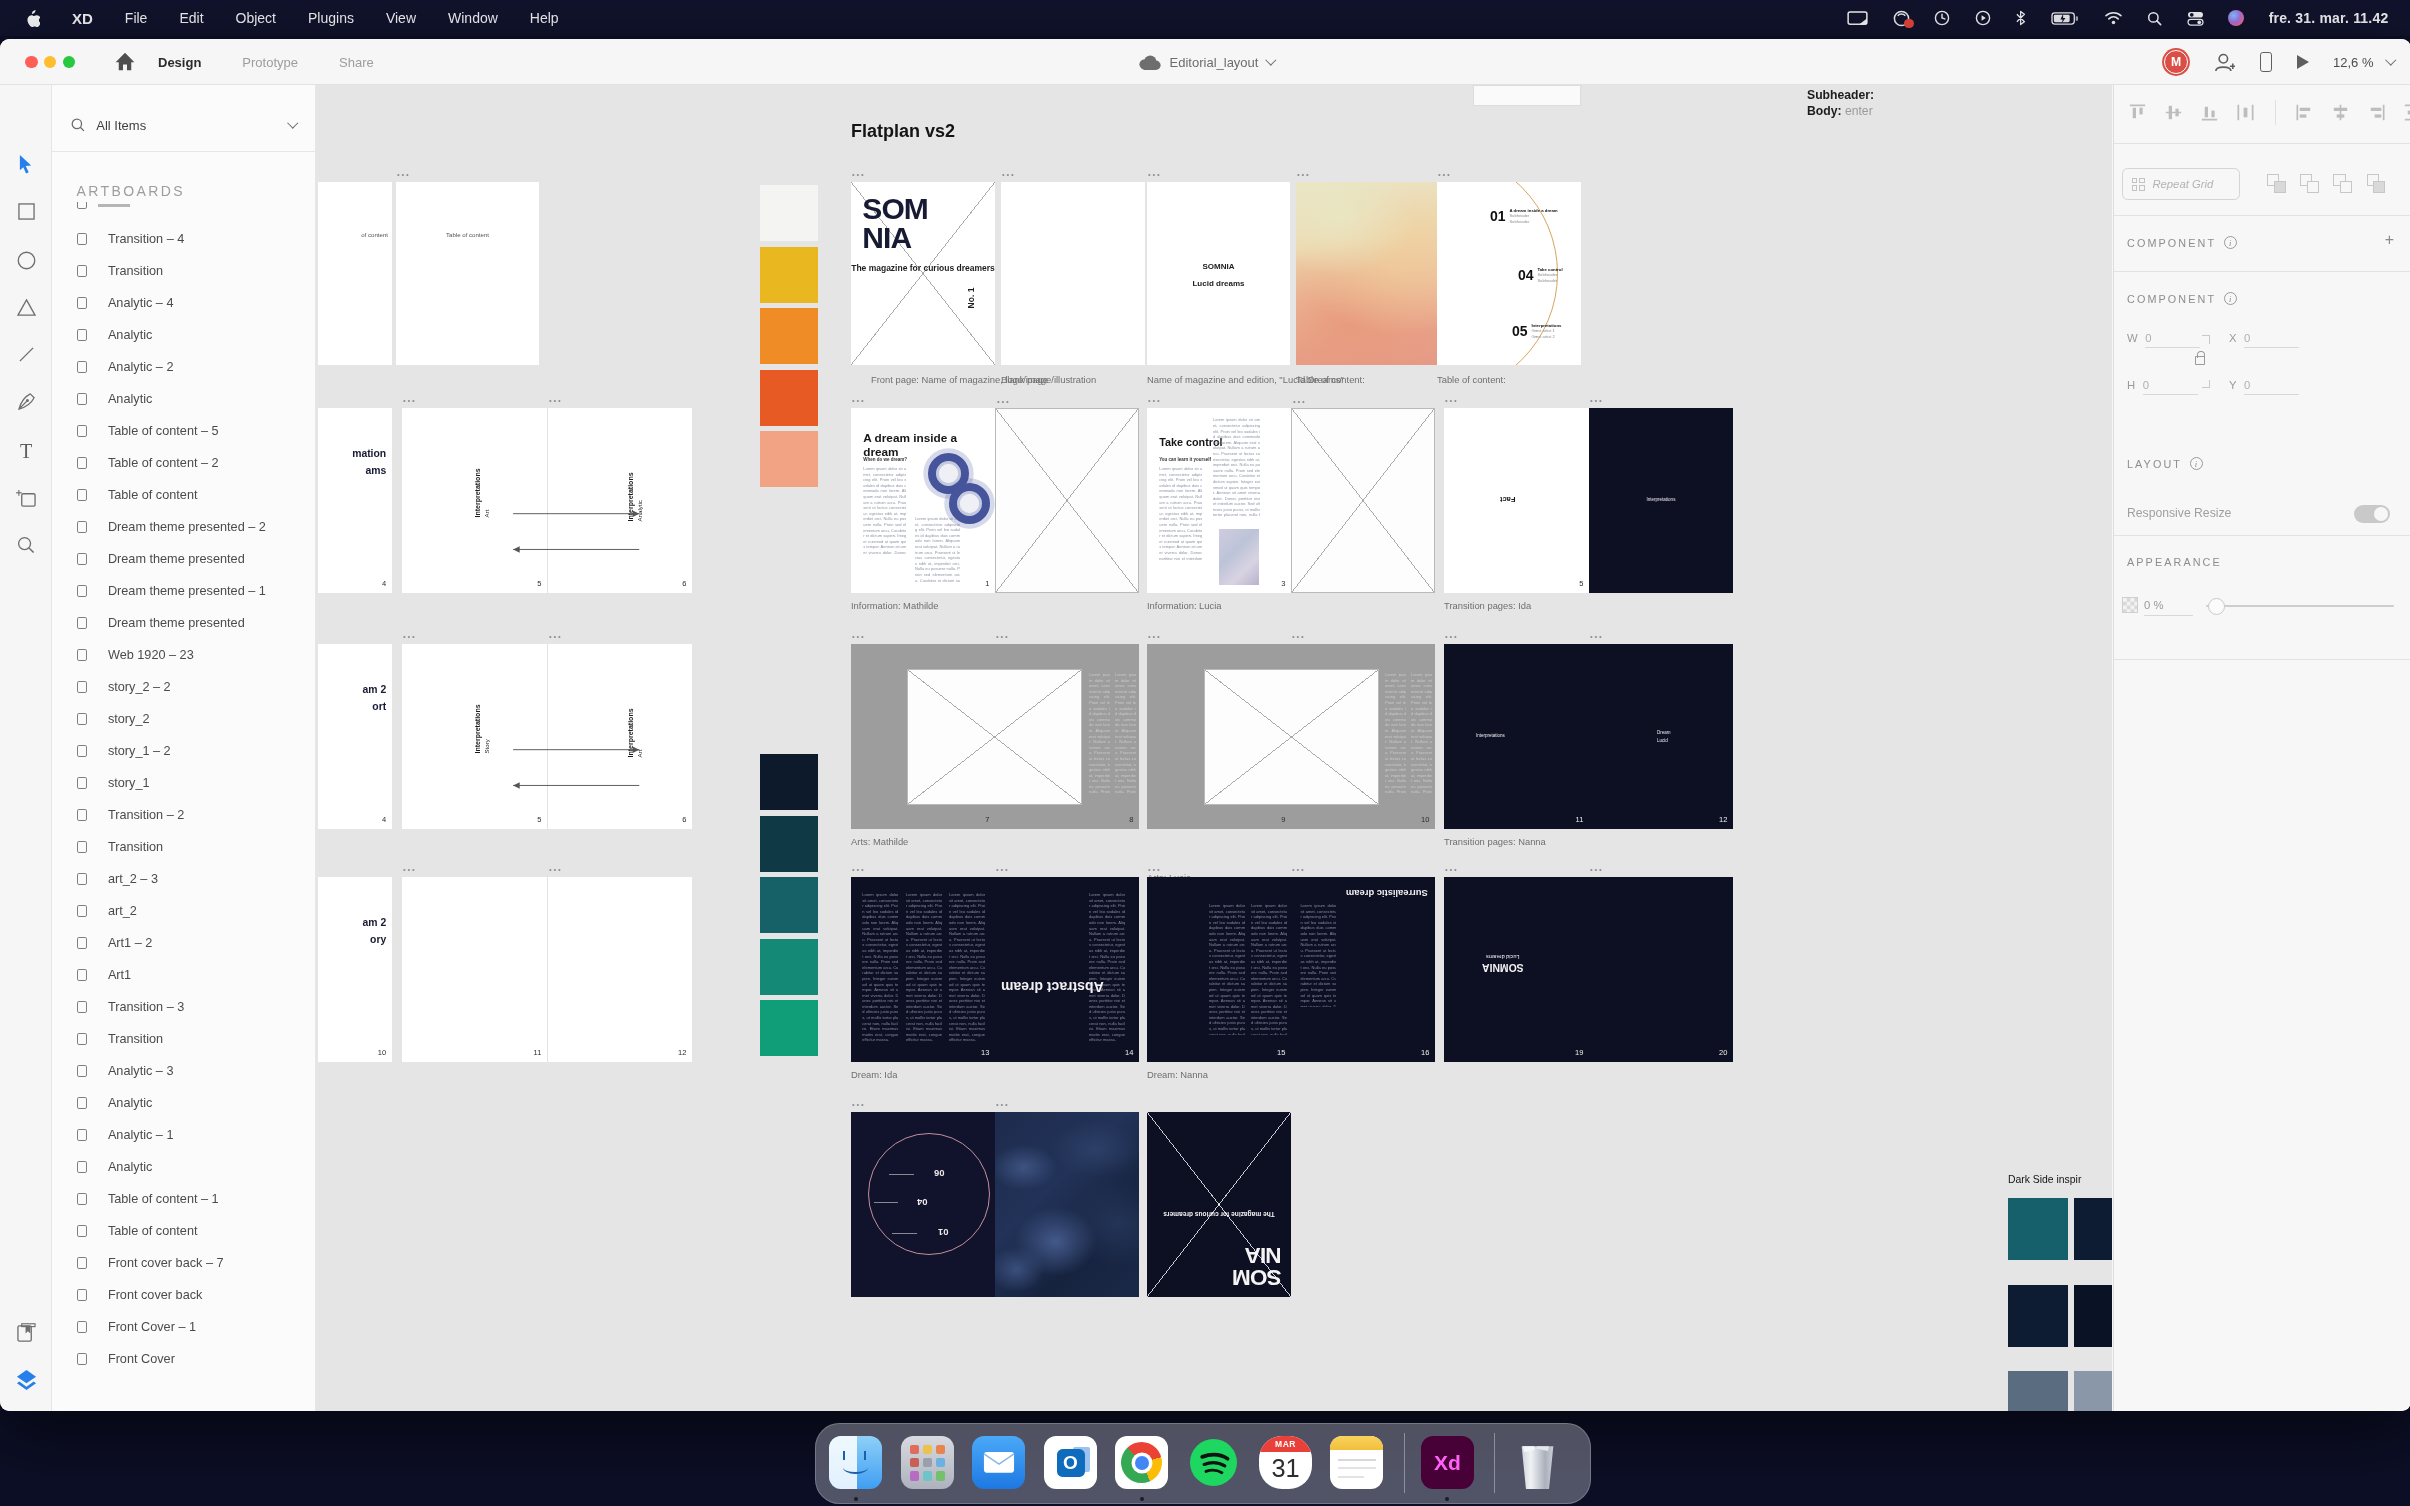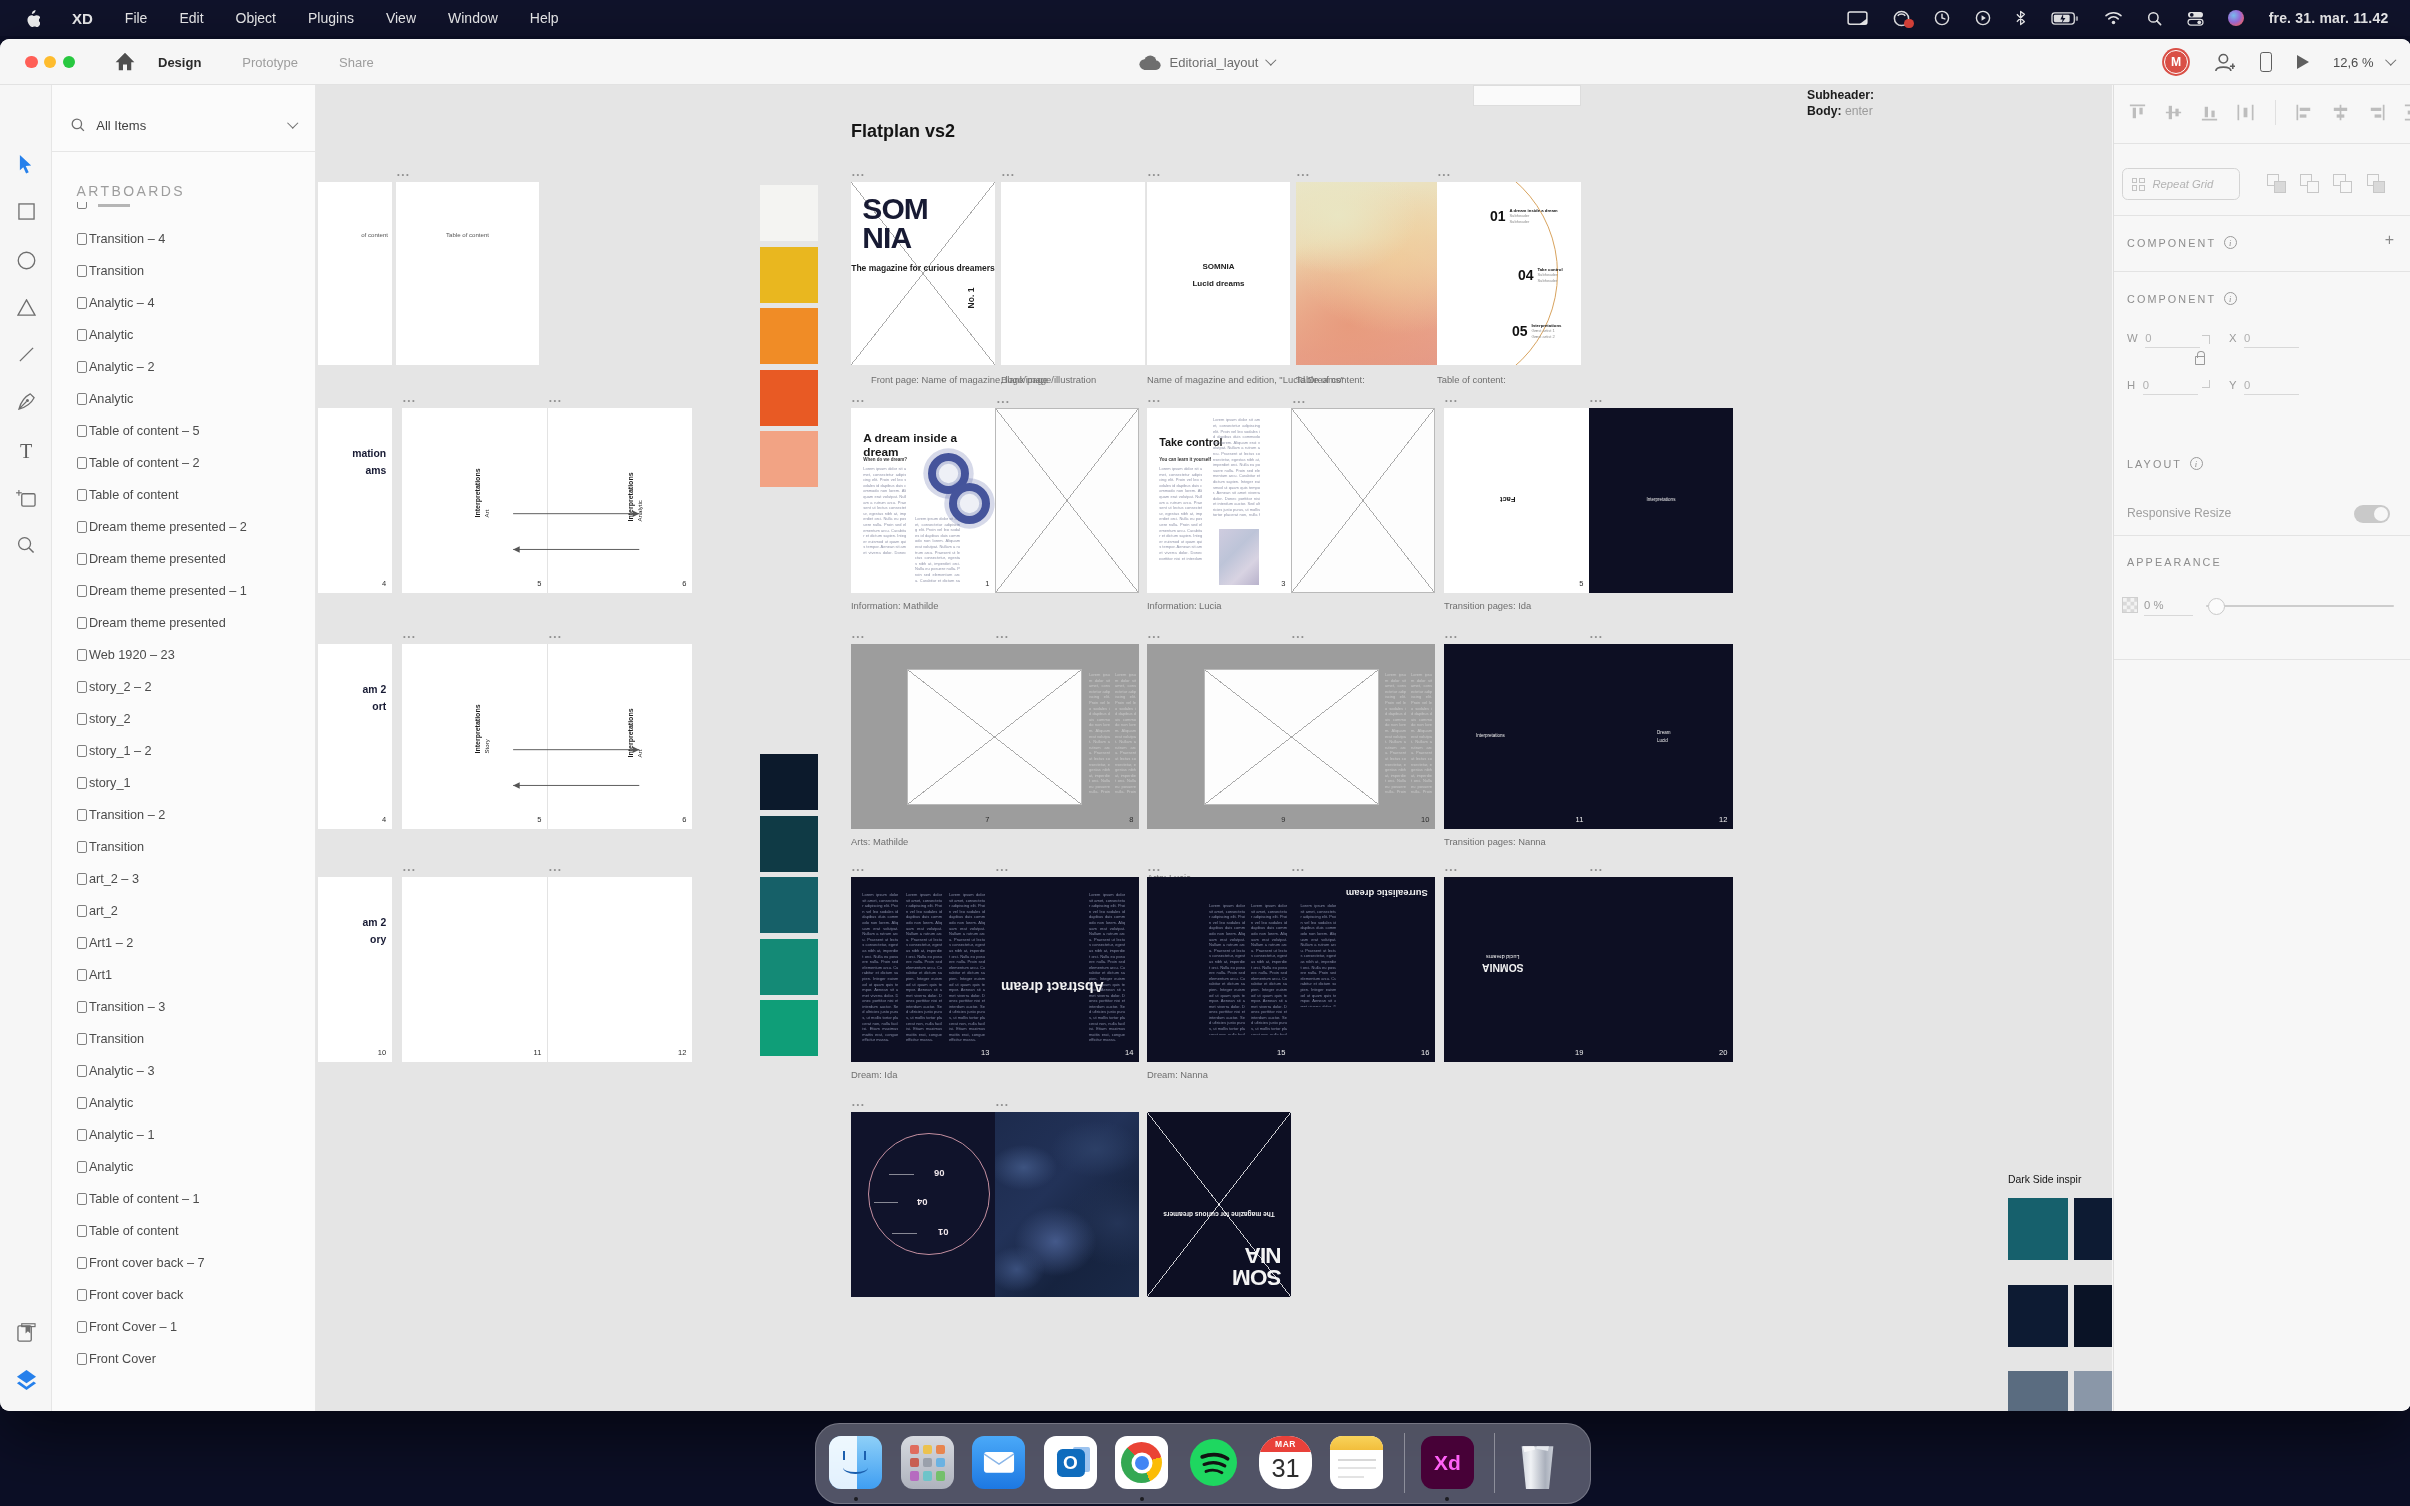--- a/index.html
+++ b/index.html
@@ -38,21 +38,21 @@
   .tool { position:absolute; left:0; width:52px; height:32px; display:flex; align-items:center; justify-content:center; color:#6e6e6e; }
 
   
   .sidebar { position:absolute; left:52px; top:46px; bottom:0; width:264px; background:#fbfbfb; border-right:0.9px solid #e6e6e6; z-index:20; overflow:hidden; }
   .filterrow { position:absolute; left:0; top:21px; width:100%; height:38px; display:flex; align-items:center; gap:11.3px; padding:0 19px; color:#3f3f3f; font-size:13px; }
   .filterrow .chev { margin-left:auto; }
   .sb-sep { position:absolute; left:0; top:66px; width:100%; height:0.9px; background:#e6e6e6; }
   .sb-section { position:absolute; left:24.5px; top:98px; font-size:14px; letter-spacing:2.4px; color:#9d9d9d; }
   .sb-partial { position:absolute; left:24.5px; top:117px; height:15px; overflow:hidden; display:flex; align-items:flex-start; gap:11.3px; }
   .sb-list { position:absolute; left:0; top:138px; width:100%; }
-  .sb-row { height:32px; display:flex; align-items:center; gap:2px; padding-left:24.5px; font-size:12.7px; color:#4b4b4b; }
+  .sb-row { height:32px; display:flex; align-items:center; gap:21px; padding-left:24.5px; font-size:12.7px; color:#4b4b4b; }
   .pg-ico { width:10.4px; height:12.2px; border:1.2px solid #7f7f7f; border-radius:1.9px; flex:none; }
 
   
   .canvas { position:absolute; left:315px; top:46px; bottom:0; width:1797px; background:#e5e5e5; overflow:hidden; z-index:10; }
   .board-title { position:absolute; left:536px; top:36px; font-size:18px; font-weight:700; color:#141414; }
   .margin-note { position:absolute; left:1492px; top:1.9px; font-size:12.2px; color:#1c1c1c; line-height:16px; }
   .margin-note b { font-weight:700; }
   .margin-note .ghost { color:#9b9b9b; }
   .top-partial { position:absolute; left:1158px; top:0; width:108px; height:21px; background:#fafafa; border:0.9px solid #ddd; }
 

